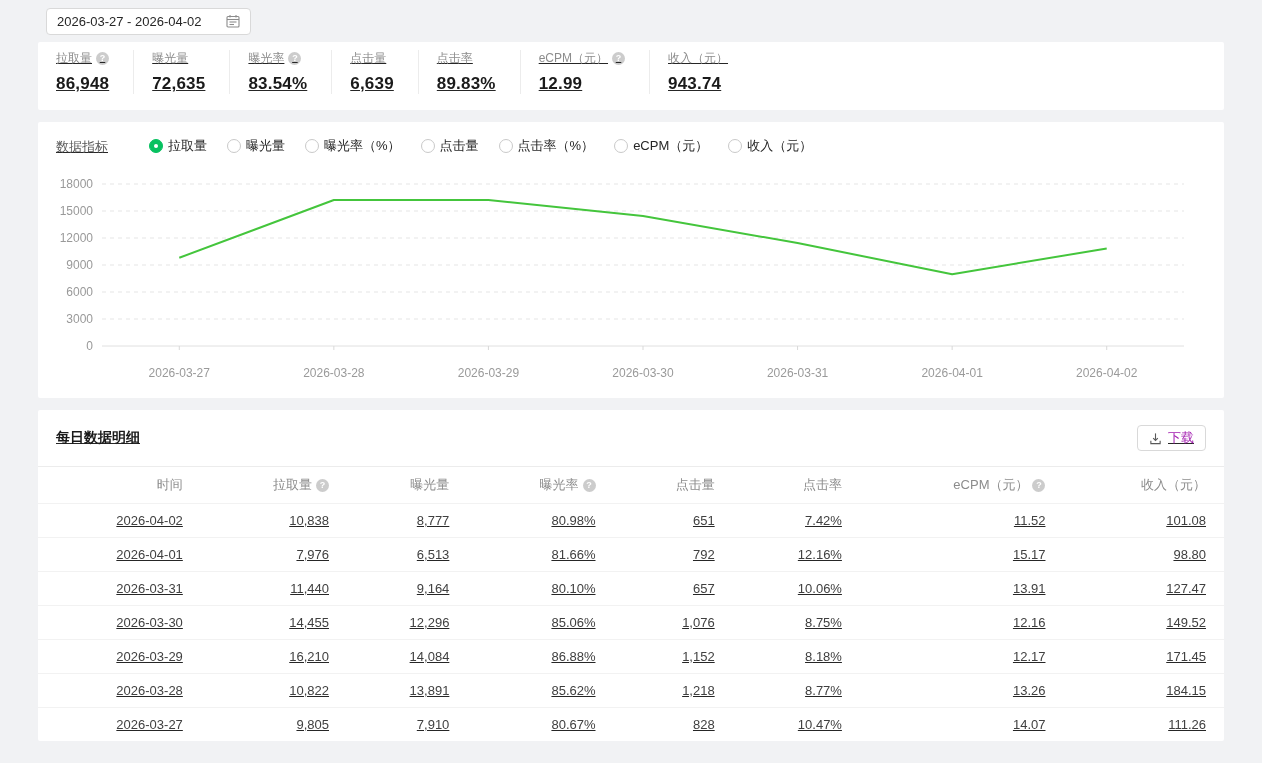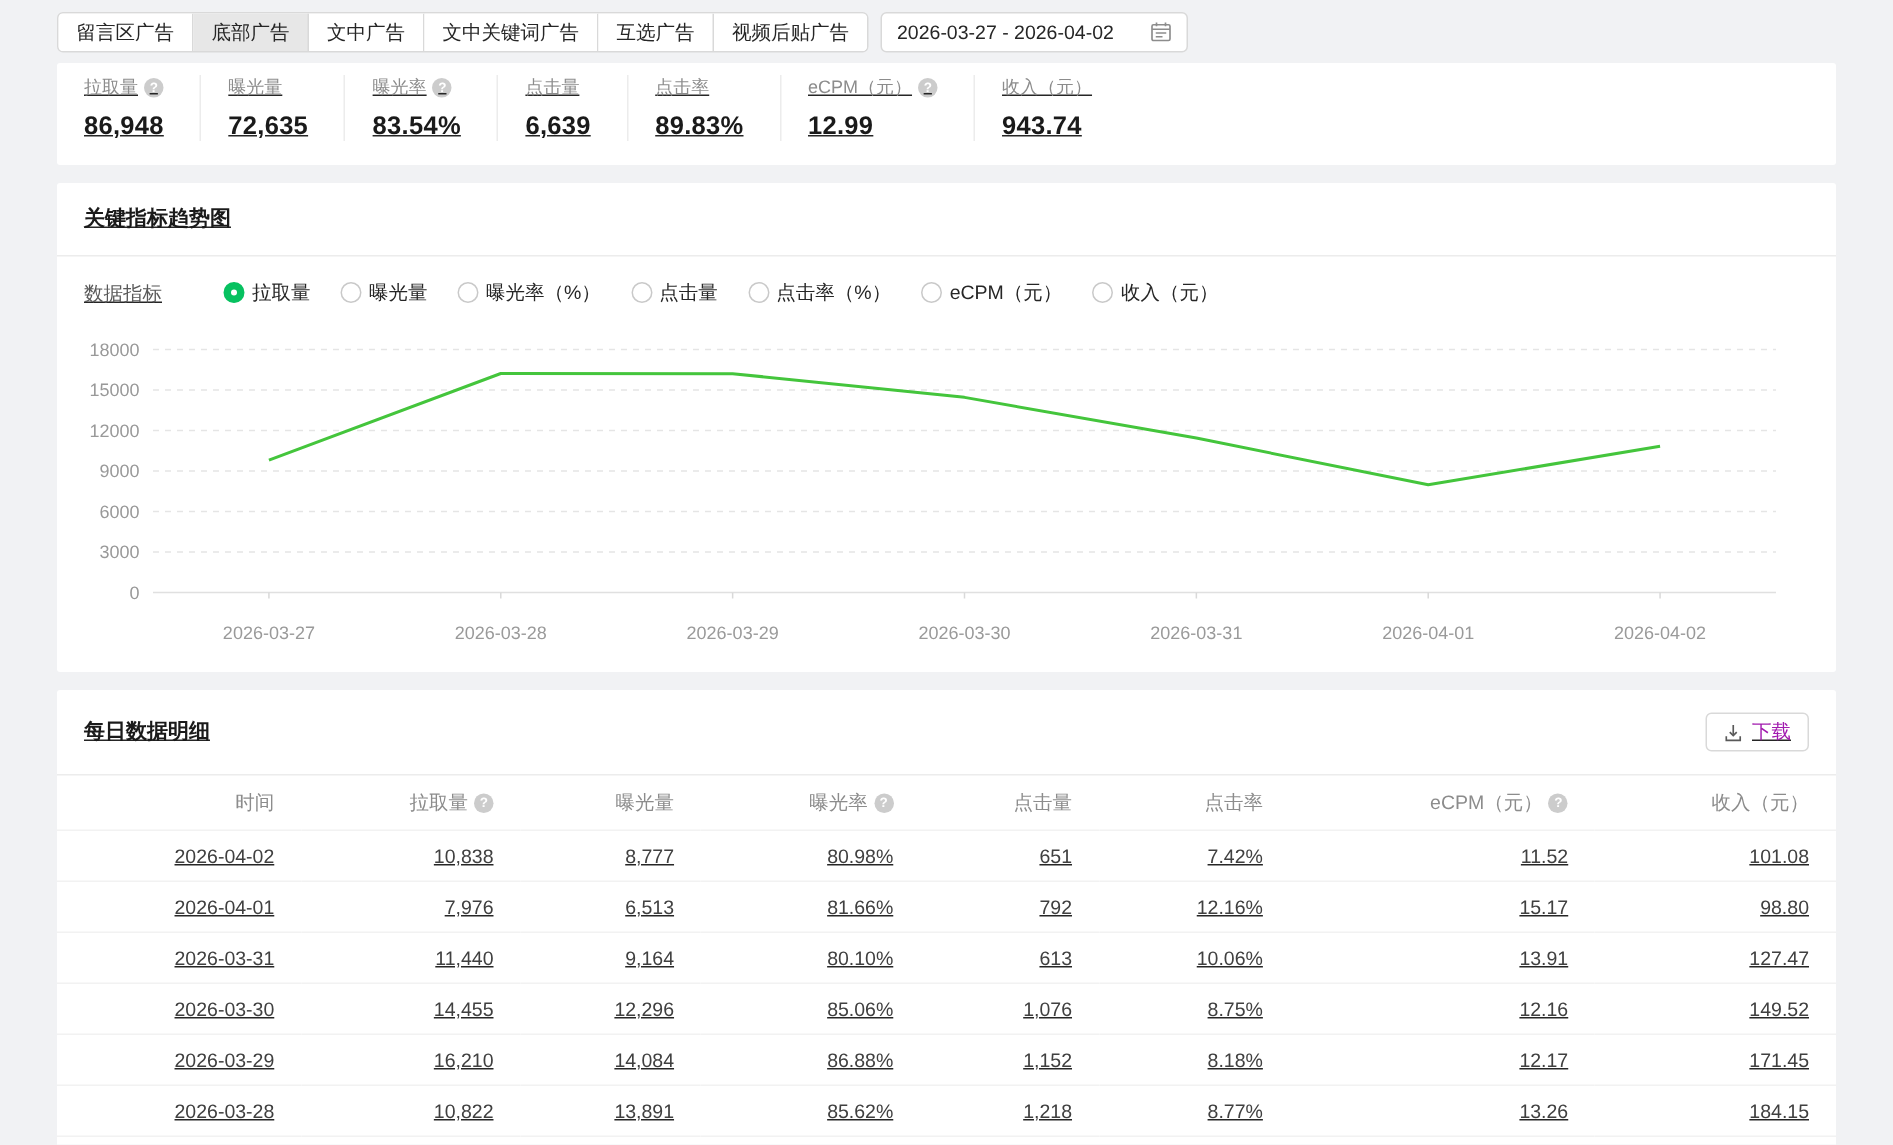--- a/index.html
+++ b/index.html
@@ -53,28 +53,20 @@
   table.data td { color:#404040; padding:9px 18px; text-align:right; border-top:1px solid #f2f2f2; white-space:nowrap; }
   table.data th:first-child, table.data td:first-child { text-align:right; }
   .th-inner { display:inline-flex; align-items:center; }
 </style>
 </head>
 <body>
 
 <div class="page">
 
   <div class="topbar">
-    <div class="tabgroup" id="tabgroup">
-        <div class="tab">留言区广告</div>
-        <div class="tab selected">底部广告</div>
-        <div class="tab">文中广告</div>
-        <div class="tab">文中关键词广告</div>
-        <div class="tab">互选广告</div>
-        <div class="tab">视频后贴广告</div>
-      </div>
     <div class="datebox">
       <span>2026-03-27 - 2026-04-02</span>
       <svg class="cal-icon" viewBox="0 0 14 14" fill="none" stroke="currentColor" stroke-width="1.1">
         <rect x="1" y="2.5" width="12" height="10.5" rx="1"></rect>
         <line x1="1" y1="5.5" x2="13" y2="5.5"></line>
         <line x1="4" y1="1" x2="4" y2="3.5"></line>
         <line x1="10" y1="1" x2="10" y2="3.5"></line>
         <line x1="3.5" y1="8" x2="10.5" y2="8"></line>
         <line x1="3.5" y1="10.5" x2="8" y2="10.5"></line>
       </svg>
@@ -123,23 +115,20 @@
       </div>
       <div class="stat">
         <div class="stat-label">
           <span>收入（元）</span>
         </div>
         <div class="stat-value">943.74</div>
       </div>
     </div>
 
   <div class="card chart-card">
-    <div class="card-header">
-      <span>关键指标趋势图</span>
-    </div>
     <div class="metric-row">
       <span class="metric-label">数据指标</span>
       <span id="radios"><span class="radio selected">
             <span class="radio-dot"></span>
             <span>拉取量</span>
           </span><span class="radio">
             <span class="radio-dot"></span>
             <span>曝光量</span>
           </span><span class="radio">
             <span class="radio-dot"></span>
@@ -254,21 +243,21 @@
             <td>792</td>
             <td>12.16%</td>
             <td>15.17</td>
             <td>98.80</td>
           </tr>
           <tr>
             <td>2026-03-31</td>
             <td>11,440</td>
             <td>9,164</td>
             <td>80.10%</td>
-            <td>613</td>
+            <td>657</td>
             <td>10.06%</td>
             <td>13.91</td>
             <td>127.47</td>
           </tr>
           <tr>
             <td>2026-03-30</td>
             <td>14,455</td>
             <td>12,296</td>
             <td>85.06%</td>
             <td>1,076</td>

